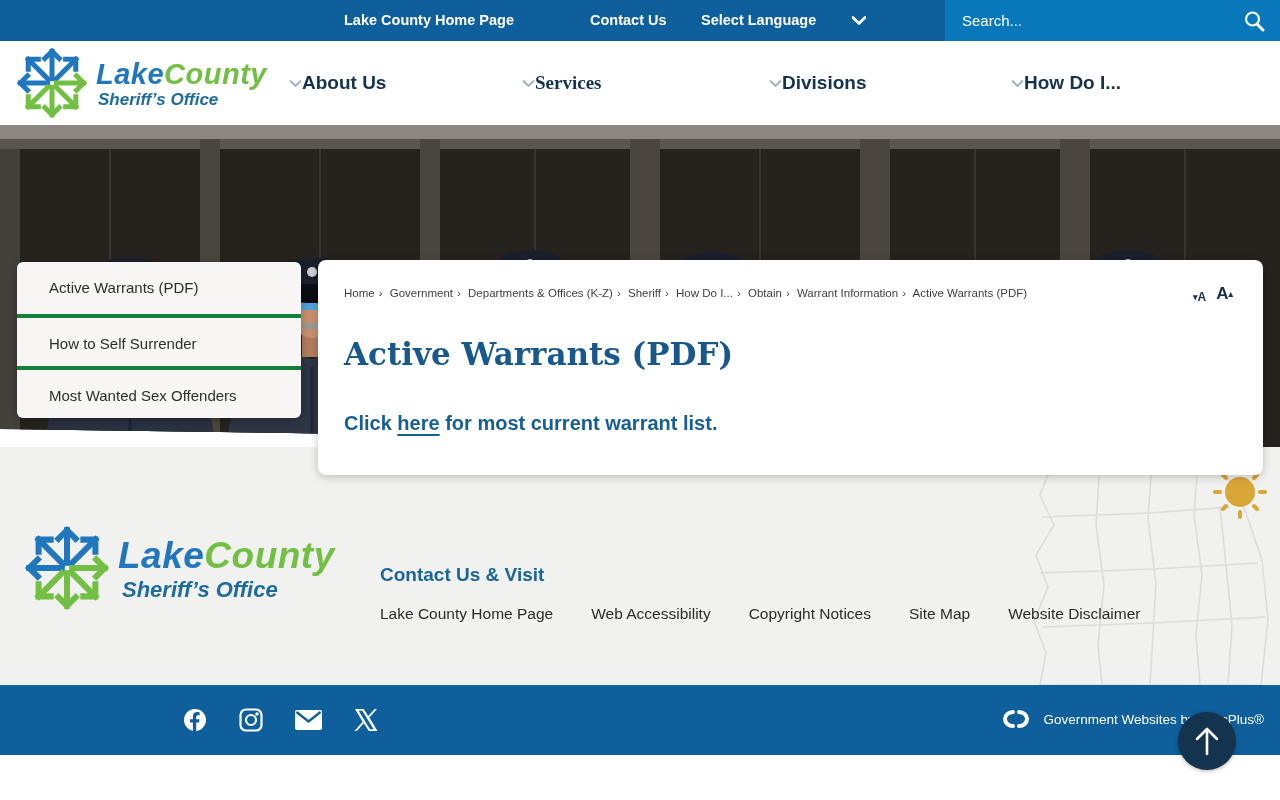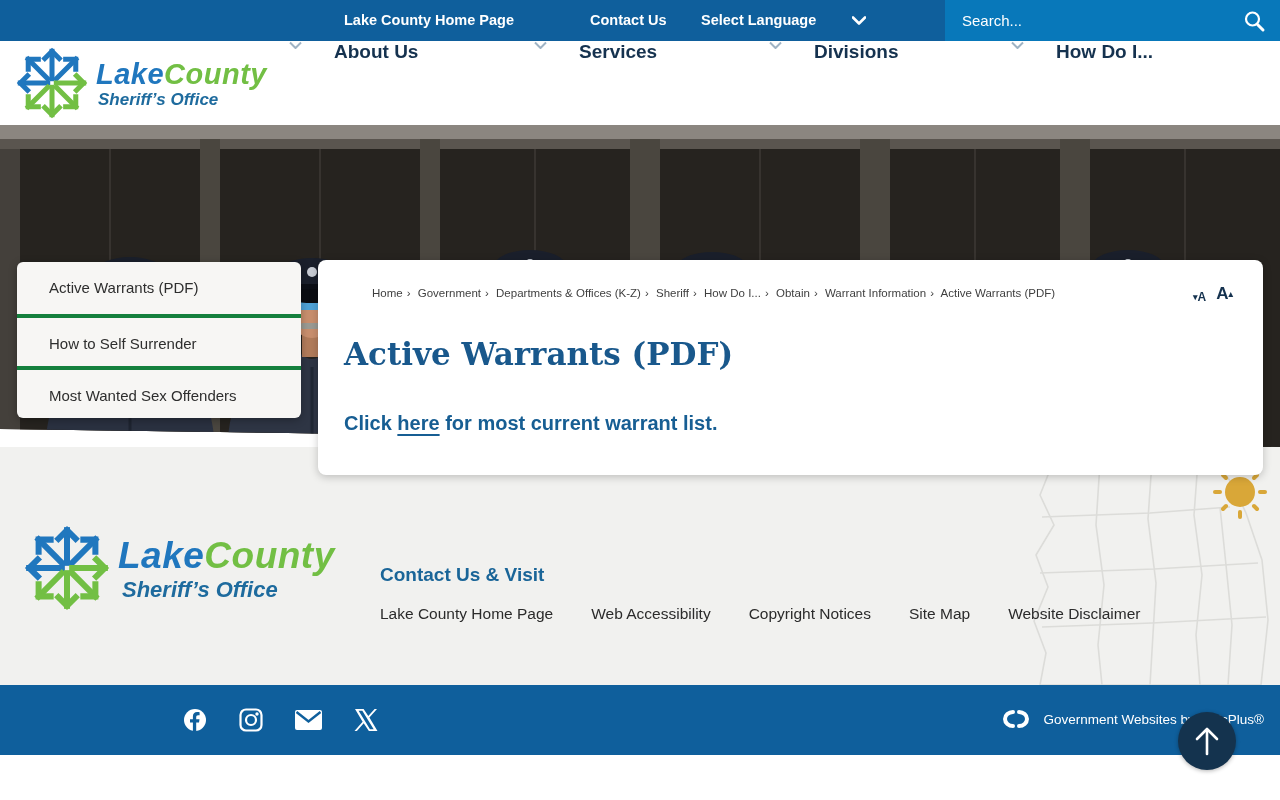--- a/index.html
+++ b/index.html
@@ -22,39 +22,39 @@
   
   .header { position:absolute; left:0; top:41px; width:1280px; height:84px; background:#fff; z-index:9; }
   .logo { position:absolute; left:16px; top:6px; display:flex; cursor:pointer; }
   .logo-text { margin-left:8px; padding-top:12px;font-style:italic; }
   .logo-line1 { font-size:29px; font-weight:bold; letter-spacing:.5px; line-height:30px; }
   .logo-lake { color:#2077BE; }
   .logo-county { color:#72BF44; }
   .logo-line2 { font-size:17px; font-weight:bold; color:#1E6B9E; margin-left:2px; line-height:22px; }
   .logo-big .logo-line1 { font-size:37px; line-height:38px; }
   .logo-big .logo-line2 { font-size:22px; line-height:30px; margin-left:4px; }
-  .nav-item { position:absolute; top:0; height:84px; display:flex; gap:32px; cursor:pointer; }
+  .nav-item { position:absolute; top:0; height:84px; display:flex; align-items:center; gap:0; cursor:pointer; }
   .nav-label { font-size:19px; font-weight:bold; color:#15324F; }
-  .nav-1 { left:289px; } .nav-2 { left:534px; } .nav-3 { left:769px; } .nav-4 { left:1011px; }
+  .nav-1 { left:289px; } .nav-2 { left:522px;font-family:Liberation Serif, serif; } .nav-3 { left:769px; } .nav-4 { left:1011px; }
 
   
   .hero { position:absolute; left:0; top:125px; width:1280px; height:322px; overflow:hidden; z-index:1;
           clip-path:polygon(0 0,1280px 0,1280px 322px,0 304px); background:#44403B; }
   .hero svg { display:block; }
 
   
   .side-menu { position:absolute; left:17px; top:262px; width:284px; background:#F7F6F4; border-radius:6px;
                box-shadow:0 2px 8px rgba(0,0,0,.3); z-index:4; overflow:hidden; }
   .side-item { height:52px; line-height:52px; padding-left:32px; font-size:15px; color:#2E2E2E; cursor:pointer; }
   .side-item + .side-item { border-top:4px solid #15803d; }
 
   
   .card { position:absolute; left:318px; top:260px; width:945px; height:215px; background:#fff; border-radius:8px;
           box-shadow:0 2px 8px rgba(0,0,0,.22); z-index:4; }
-  .breadcrumb { position:absolute; left:26px; top:27px; font-size:11.5px; color:#3F3F3F; width:830px;margin-left:28px; }
+  .breadcrumb { position:absolute; left:26px; top:27px; font-size:11.5px; color:#3F3F3F; width:830px; }
   .crumb { cursor:pointer; }
   .crumb-sep { color:#3F3F3F; margin:0 4px; }
   .fontsize { position:absolute; right:30px; top:24px; display:flex; align-items:flex-end; gap:10px; color:#15324F; }
   .fs-btn { cursor:pointer; display:flex; align-items:center; font-weight:bold; }
   .fs-small { font-size:12px; } .fs-big { font-size:17px; }
   .fs-tri { font-size:9px; line-height:10px; }
   .page-title { position:absolute; left:26px; top:76px; font-family:"DejaVu Serif", serif; font-weight:bold;
                 font-size:31px; color:#19588C; }
   .click-line { position:absolute; left:26px; top:152px; font-size:20px; font-weight:bold; color:#175E93; }
   .click-link { text-decoration:underline; text-underline-offset:4px; cursor:pointer; color:#175E93; }

